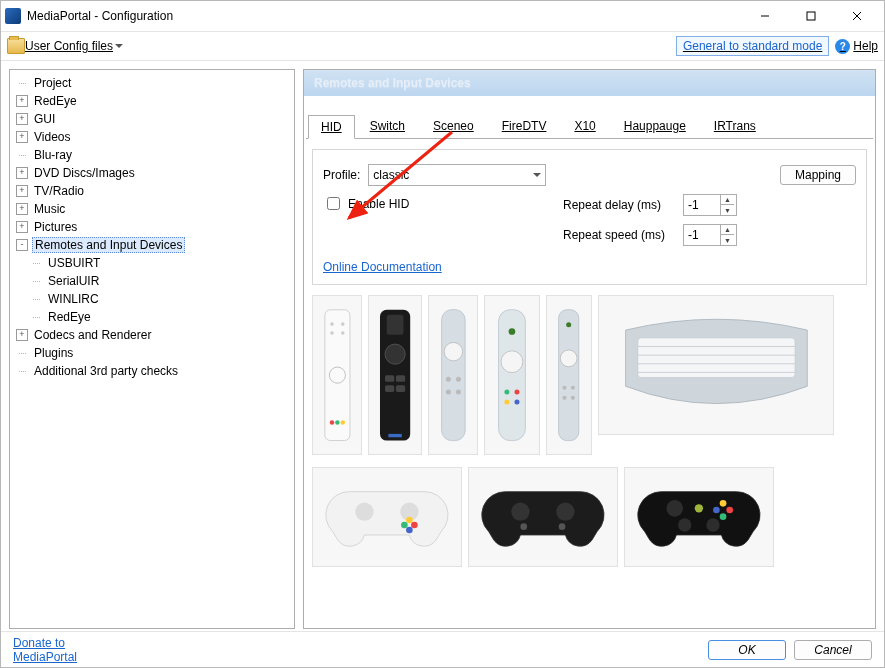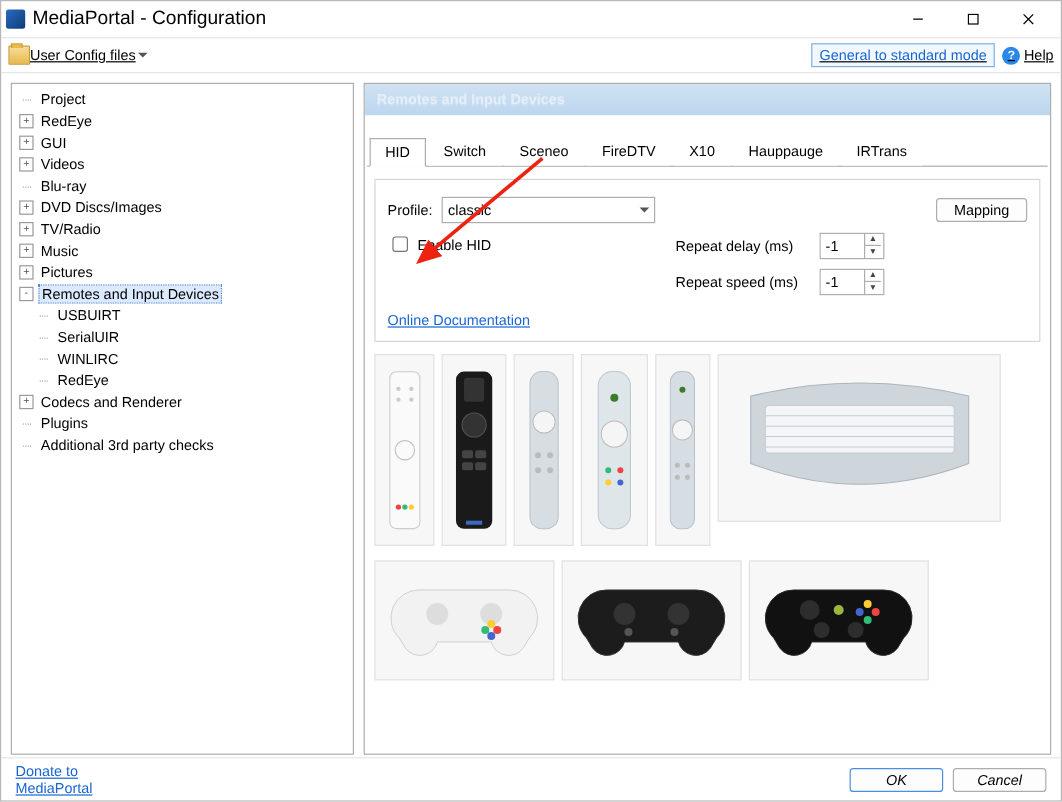--- a/index.html
+++ b/index.html
@@ -2,21 +2,21 @@
 <html><head>
 <meta charset="utf-8">
 <style>
   * { box-sizing: border-box; font-family: "Segoe UI", Tahoma, sans-serif; font-size: 12px; }
   html, body { margin: 0; padding: 0; }
   body { width: 885px; height: 668px; background: #fff; border: 1px solid #b8b8b8; display: flex; flex-direction: column; }
 
   
   .titlebar { height: 30px; display: flex; align-items: center; padding: 0 4px; }
   .titlebar .app-icon { width: 16px; height: 16px; background: linear-gradient(135deg,#2a6bbf,#0d3c78); border-radius: 2px; margin-right: 6px; }
-  .titlebar .title { flex: 1; font-size: 16px; }
+  .titlebar .title { flex: 1; font-size: 12px; }
   .winbtn { width: 46px; height: 30px; display:flex; align-items:center; justify-content:center; }
   .winbtn svg { width:10px; height:10px; }
 
   
   .toolbar { height: 30px; border-top:1px solid #e5e5e5; border-bottom:1px solid #e5e5e5; display:flex; align-items:center; padding:0 6px; gap:0;text-decoration:underline; }
   .folder-ico { width:18px; height:16px; background: linear-gradient(#f6de9a,#e8b94c); border:1px solid #c69b2f; border-radius:1px; position:relative; }
   .folder-ico::before { content:""; position:absolute; top:-3px; left:1px; width:8px; height:3px; background:#e8b94c; border:1px solid #c69b2f; border-bottom:none; border-radius:1px 1px 0 0;}
   .toolbar .caret { border-left:4px solid transparent; border-right:4px solid transparent; border-top:4px solid #555; margin-left:2px; }
   .toolbar-spacer { flex:1; }
   .mode-link { color:#1a66d1; border:1px solid #7faee8; background:#f2f8ff; padding:2px 6px; cursor:pointer; }
@@ -32,21 +32,21 @@
   .tree-row { display:flex; align-items:center; height:18px; cursor:default; }
   .tree-row .exp { width:12px; height:12px; border:1px solid #9a9a9a; color:#555; font-size:9px; line-height:9px; text-align:center; margin-right:4px; cursor:pointer; background:#fff; }
   .tree-row .dots { width:12px; text-align:center; color:#aaa; margin-right:4px; font-size:9px; letter-spacing:-1px; }
   .tree-row .label { padding:0 2px; }
   .tree-row.selected .label { background:#dbeafe; border:1px dotted #5b8bd8; }
 
   .content { flex:1; border:1px solid #adadad; overflow:auto; position:relative; }
   .header-strip { height:26px; background:linear-gradient(#d0e2f3,#bcd6ef); color:#fff; font-size:18px; font-weight:600; padding:0 10px; display:flex; align-items:center; text-shadow:0 1px 0 rgba(255,255,255,0.2); }
   .header-strip span { color:#e6eef8; }
 
-  .tabs { display:flex; gap:2px; padding:18px 4px 0 4px; }
+  .tabs { display:flex; gap:2px; padding:18px 4px 0 4px;text-decoration:underline; }
   .tab { padding:4px 12px; border:1px solid transparent; border-bottom:none; cursor:pointer; background:#fff; }
   .tab.active { border-color:#adadad; border-bottom:1px solid #fff; position:relative; top:1px; }
   .tab-panel-border { border-top:1px solid #adadad; margin:0 2px; }
 
   .group { border:1px solid #d6d6d6; margin:10px 8px 0 8px; padding:14px 10px 10px 10px; }
   .row { display:flex; align-items:center; gap:8px; margin-bottom:8px; }
   .row label { display:flex; align-items:center; gap:5px; }
   input[type=checkbox]{ width:13px; height:13px; }
   .select { border:1px solid #adadad; height:22px; width:178px; padding:0 4px; display:flex; align-items:center; justify-content:space-between; background:#fff; }
   .select .caret { border-left:4px solid transparent; border-right:4px solid transparent; border-top:4px solid #555; }

